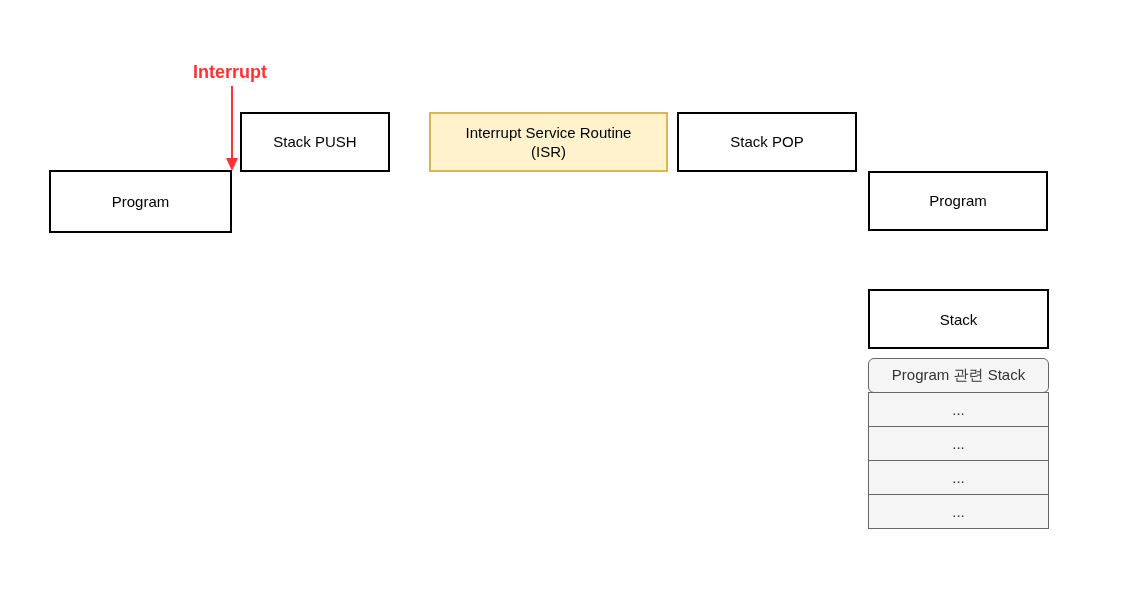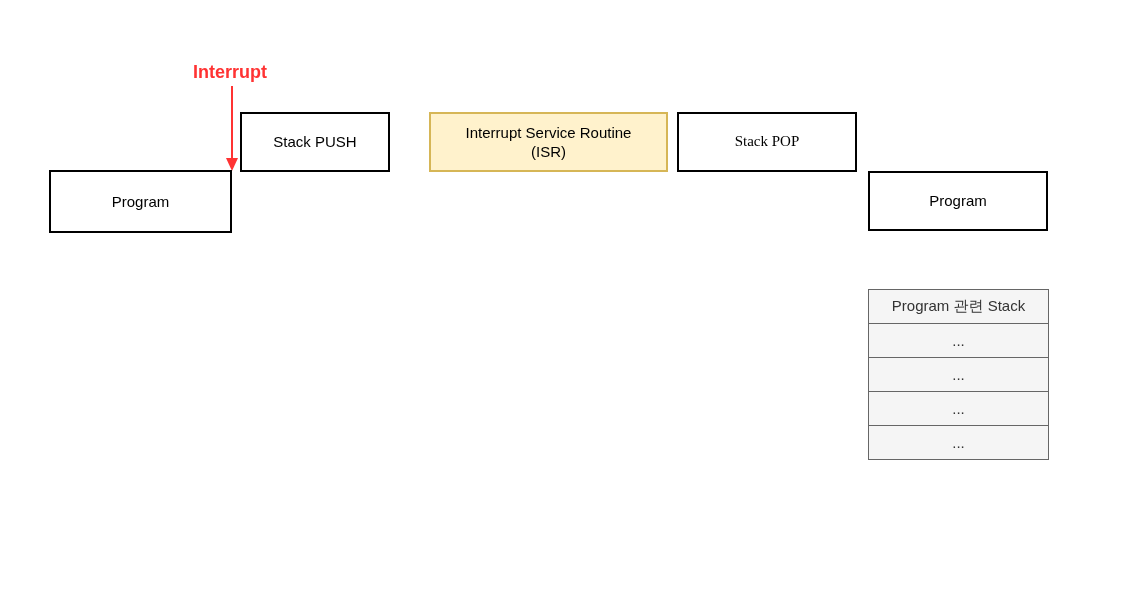--- a/index.html
+++ b/index.html
@@ -21,21 +21,21 @@
     text-align: center;
     font-size: 15px;
     color: #000000;
     line-height: 1.3;
   }
   .box-program-left  { left: 49px;  top: 170px; width: 183px; height: 63px; }
   .box-stack-push    { left: 240px; top: 112px; width: 150px; height: 60px; }
   .box-isr           { left: 429px; top: 112px; width: 239px; height: 60px;
                        background: #FFF2CC; border: 2px solid #D6B656;
                        flex-direction: column; }
-  .box-stack-pop     { left: 677px; top: 112px; width: 180px; height: 60px; font-family: Liberation Serif, serif; }
+  .box-stack-pop     { left: 677px; top: 112px; width: 180px; height: 60px; }
   .box-program-right { left: 868px; top: 171px; width: 180px; height: 60px; }
 
   .interrupt-label {
     position: absolute;
     left: 178px; top: 62px; width: 104px;
     text-align: center;
     color: #FF3333;
     font-weight: bold;
     font-size: 18px;
   }
@@ -62,21 +62,21 @@
     height: 35px;
     background: #F5F5F5;
     border: 1px solid #666666;
     margin-top: -1px;
     display: flex;
     align-items: center;
     justify-content: center;
     font-size: 15px;
     color: #333333;
   }
-  .stack-row.first { margin-top: 0; }
+  .stack-row.first { margin-top: 9px; border-radius: 6px; }
 </style>
 </head>
 <body>
 
 <div class="canvas">
 
   <div class="interrupt-label">Interrupt</div>
 
   <svg class="interrupt-arrow" width="24" height="95" viewBox="0 0 24 95">
     <line x1="12" y1="6" x2="12" y2="79" stroke="#FF3333" stroke-width="2"></line>
@@ -98,20 +98,21 @@
 
   <div class="box box-stack-pop">
     <span>Stack POP</span>
   </div>
 
   <div class="box box-program-right">
     <span>Program</span>
   </div>
 
   <div class="stack-table">
+    <div class="stack-header">Stack</div>
     <div class="stack-row first">Program 관련 Stack</div>
     <div class="stack-row">...</div>
     <div class="stack-row">...</div>
     <div class="stack-row">...</div>
     <div class="stack-row">...</div>
   </div>
 
 </div>
 
 </body></html>

